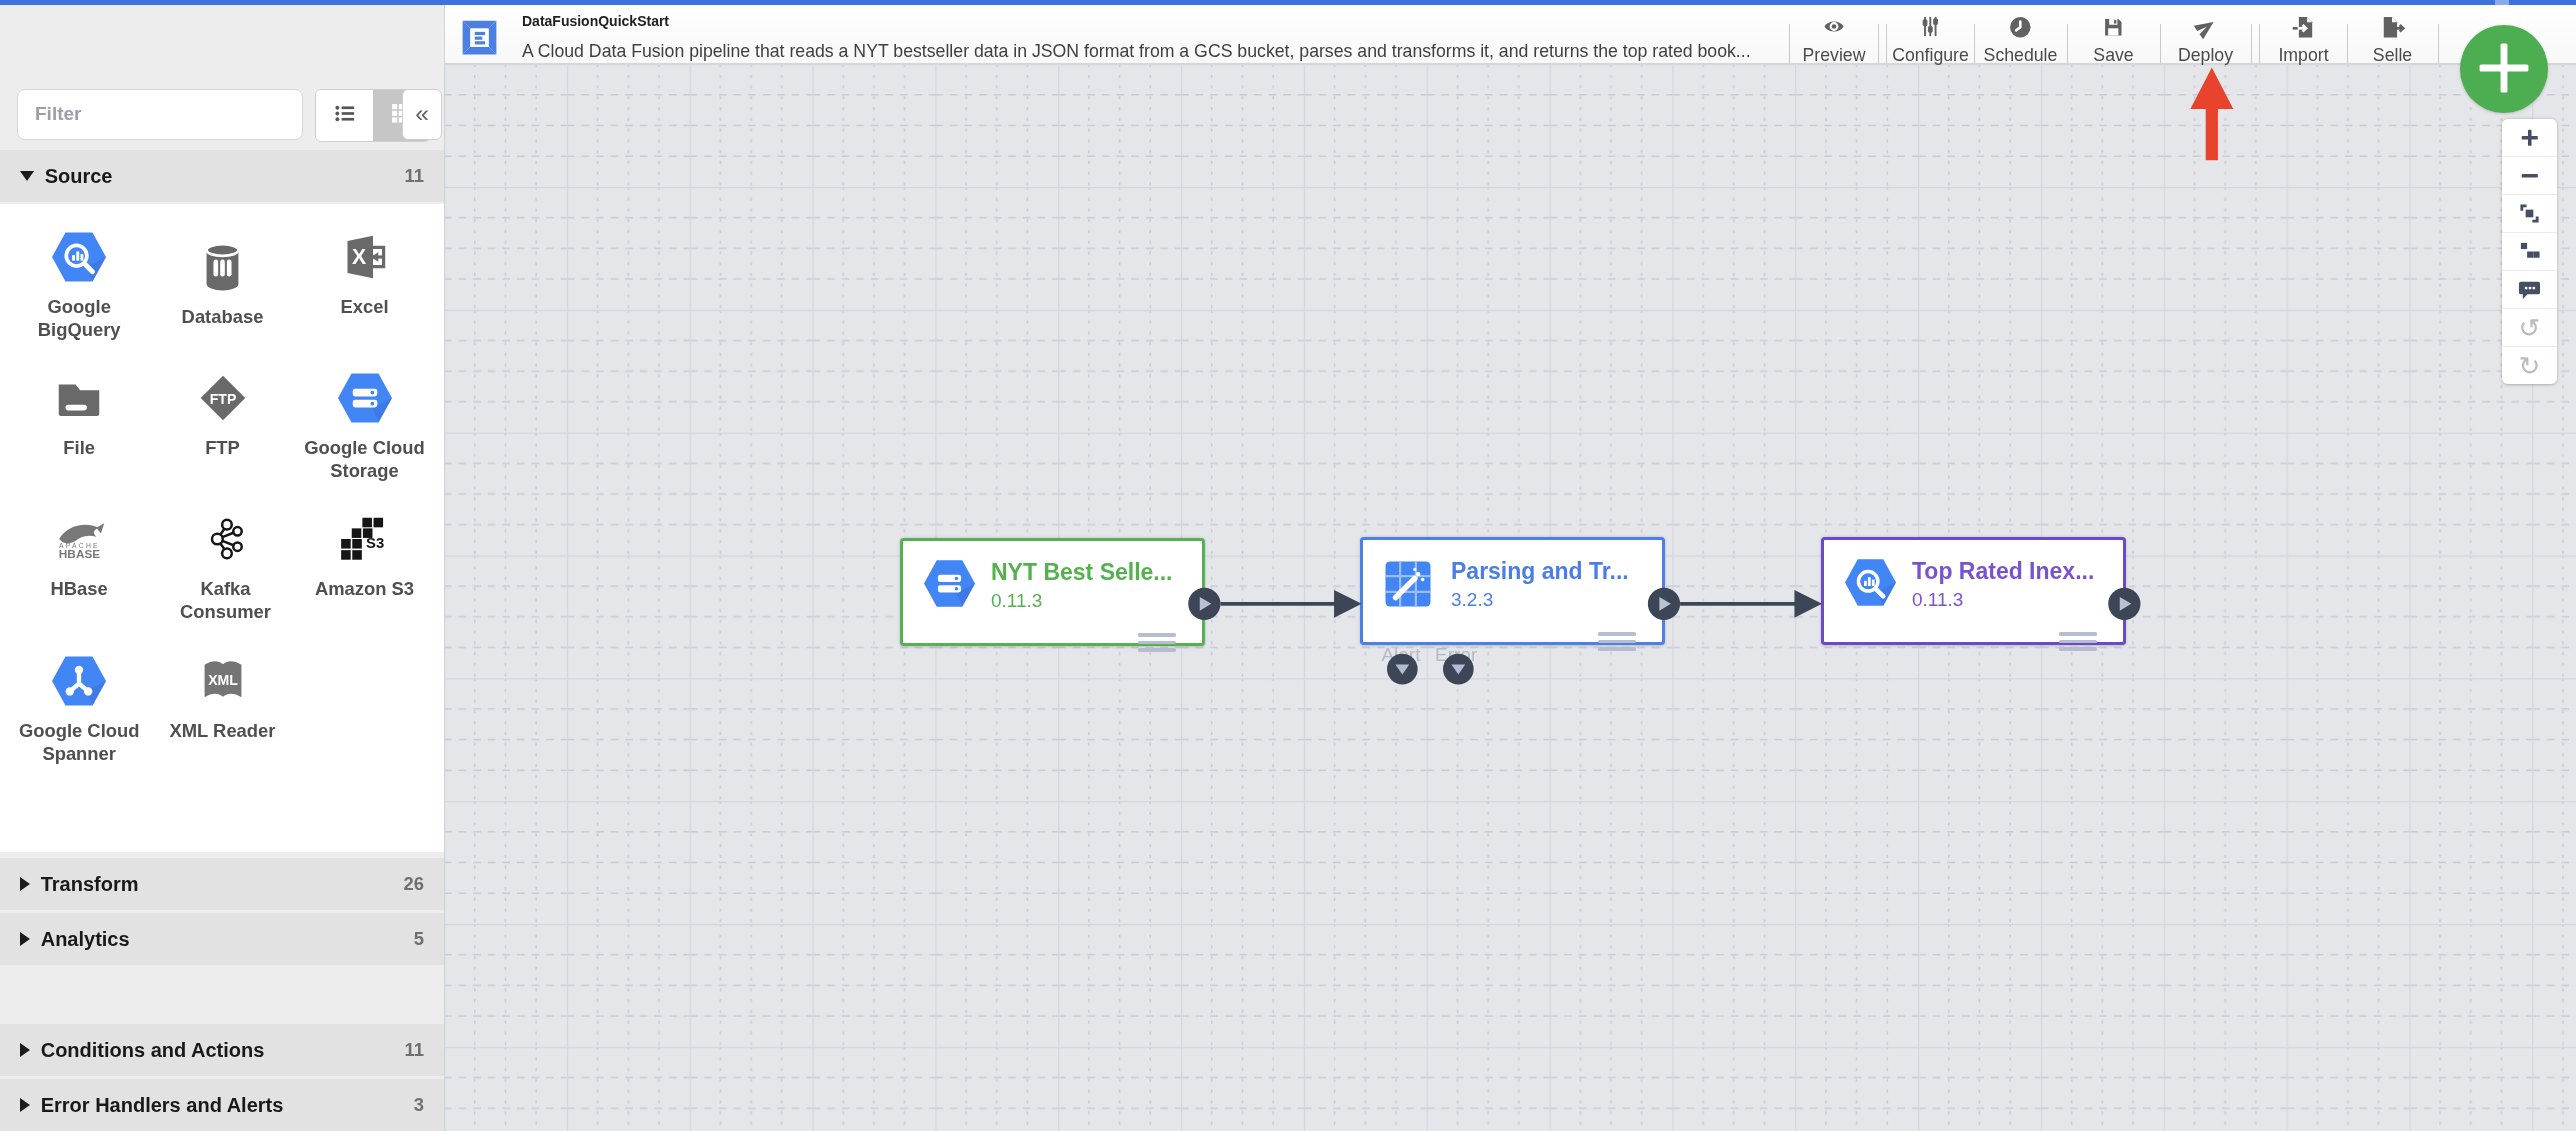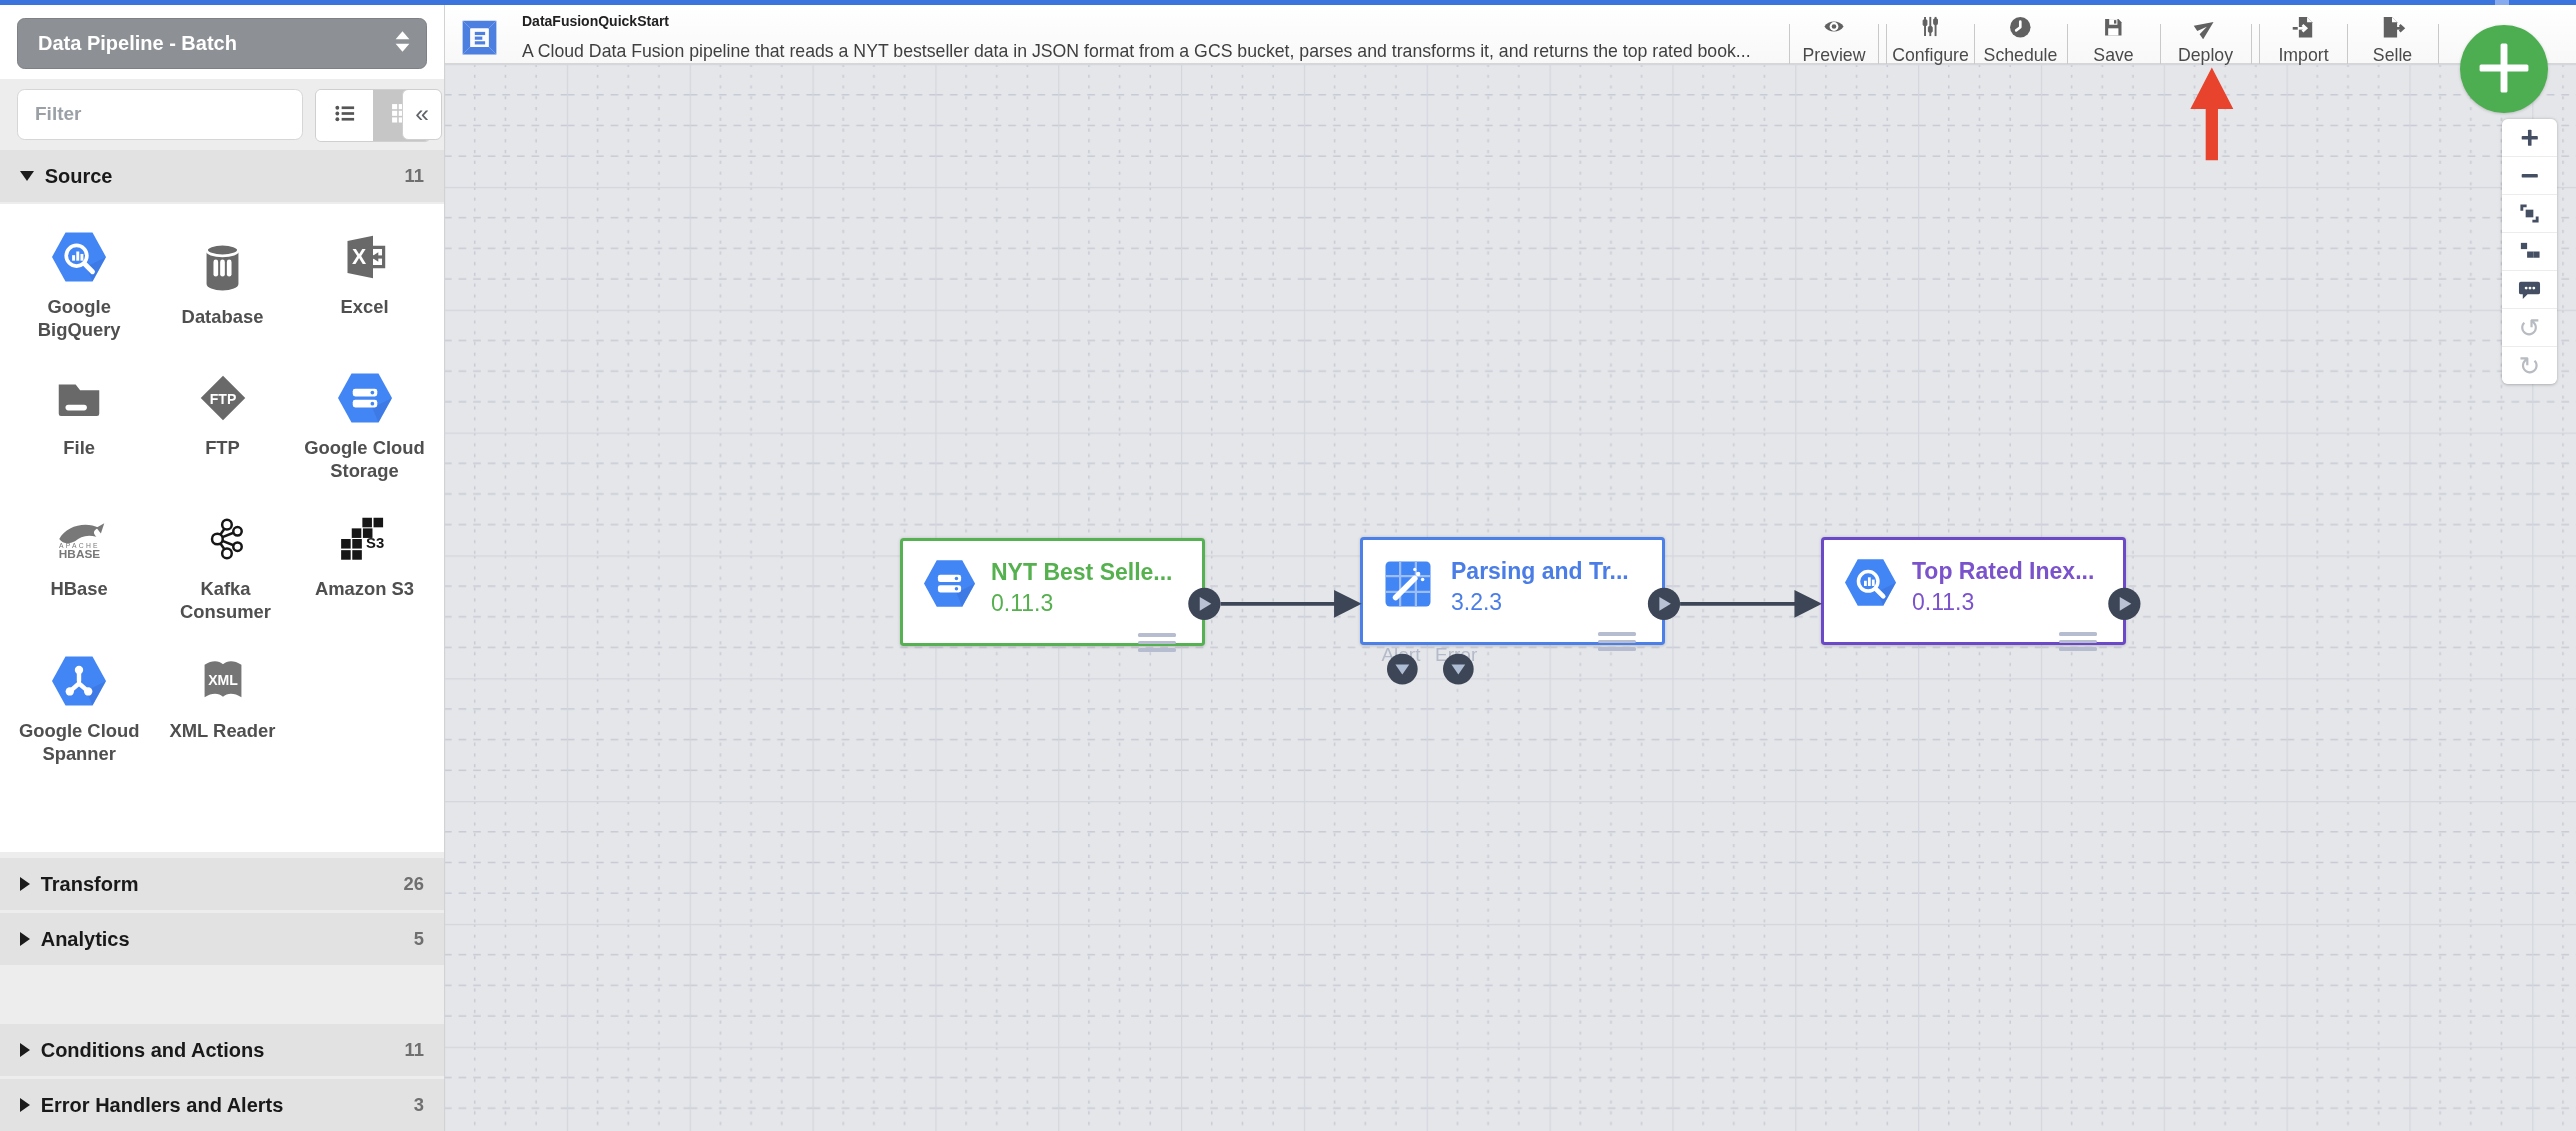--- a/index.html
+++ b/index.html
@@ -56,21 +56,21 @@
   .plug .picon{height:66px;display:flex;align-items:center;justify-content:center}
   .plug .plabel{margin-top:4.6px;font-size:18.4px;font-weight:bold;color:#4f4f4f;line-height:23px}
 
   
   .canvas-grid{position:absolute;left:444px;top:64px;z-index:1}
 
   .node{position:absolute;width:305px;height:108px;background:#fff;border-radius:3.8px;box-sizing:border-box;
         box-shadow:0 0.8px 3.1px rgba(0,0,0,.18);z-index:5;cursor:pointer}
   .node .n-icon{position:absolute;left:18.4px;top:17px}
   .node .n-title{position:absolute;left:88px;top:18.4px;font-size:23px;font-weight:bold;white-space:nowrap}
-  .node .n-version{position:absolute;left:88px;top:49px;font-size:23px}
+  .node .n-version{position:absolute;left:88px;top:49px;font-size:19px}
   .burger{position:absolute;right:28px;top:92px;width:38px;display:flex;flex-direction:column;gap:3.8px;cursor:pointer}
   .burger div{height:3.8px;background:#b6bdd1;border-radius:1.5px}
   .port-label{position:absolute;font-size:19px;color:#b3bac9;top:104px}
 
   .overlay{position:absolute;left:0;top:0;z-index:8;pointer-events:none}
   .arrow-annot{position:absolute;left:0;top:0;z-index:45;pointer-events:none}
 
   
   .add-btn{position:absolute;left:2460px;top:25px;width:88px;height:88px;border-radius:50%;background:#4cae50;
            z-index:50;display:flex;align-items:center;justify-content:center;cursor:pointer;box-shadow:0 0.8px 3.1px rgba(0,0,0,.2)}
@@ -200,31 +200,20 @@
             <polygon points="11,2 16,7 11,7" fill="#fff"></polygon>
             <line x1="15" y1="13" x2="21" y2="13" stroke="#616161" stroke-width="2.6"></line>
             <polyline points="18.5,9.8 22,13 18.5,16.2" fill="none" stroke="#616161" stroke-width="2.6"></polyline>
           </svg>
       </span>
       <span class="lbl">Selle</span>
     </div>
   </div>
 
   <div class="sidebar">
-    <div class="dd-strip">
-      <div class="dropdown">
-        <span class="dtext">Data Pipeline - Batch</span>
-        <span>
-          <svg width="17" height="23" viewBox="0 0 14 20">
-              <polygon points="1,8 7,1 13,8" fill="#fff"></polygon>
-              <polygon points="1,12 7,19 13,12" fill="#fff"></polygon>
-            </svg>
-        </span>
-      </div>
-    </div>
 
     <div class="filter-row">
       <input class="filter-input" type="text" placeholder="Filter" style="">
       <div class="viewtoggle">
         <div class="vbtn list">
           <span>
             <svg width="26" height="23" viewBox="0 0 24 24" fill="#555">
                 <circle cx="4" cy="6" r="2"></circle>
                 <rect x="8.5" y="4.6" width="13" height="2.8"></rect>
                 <circle cx="4" cy="12" r="2"></circle>

